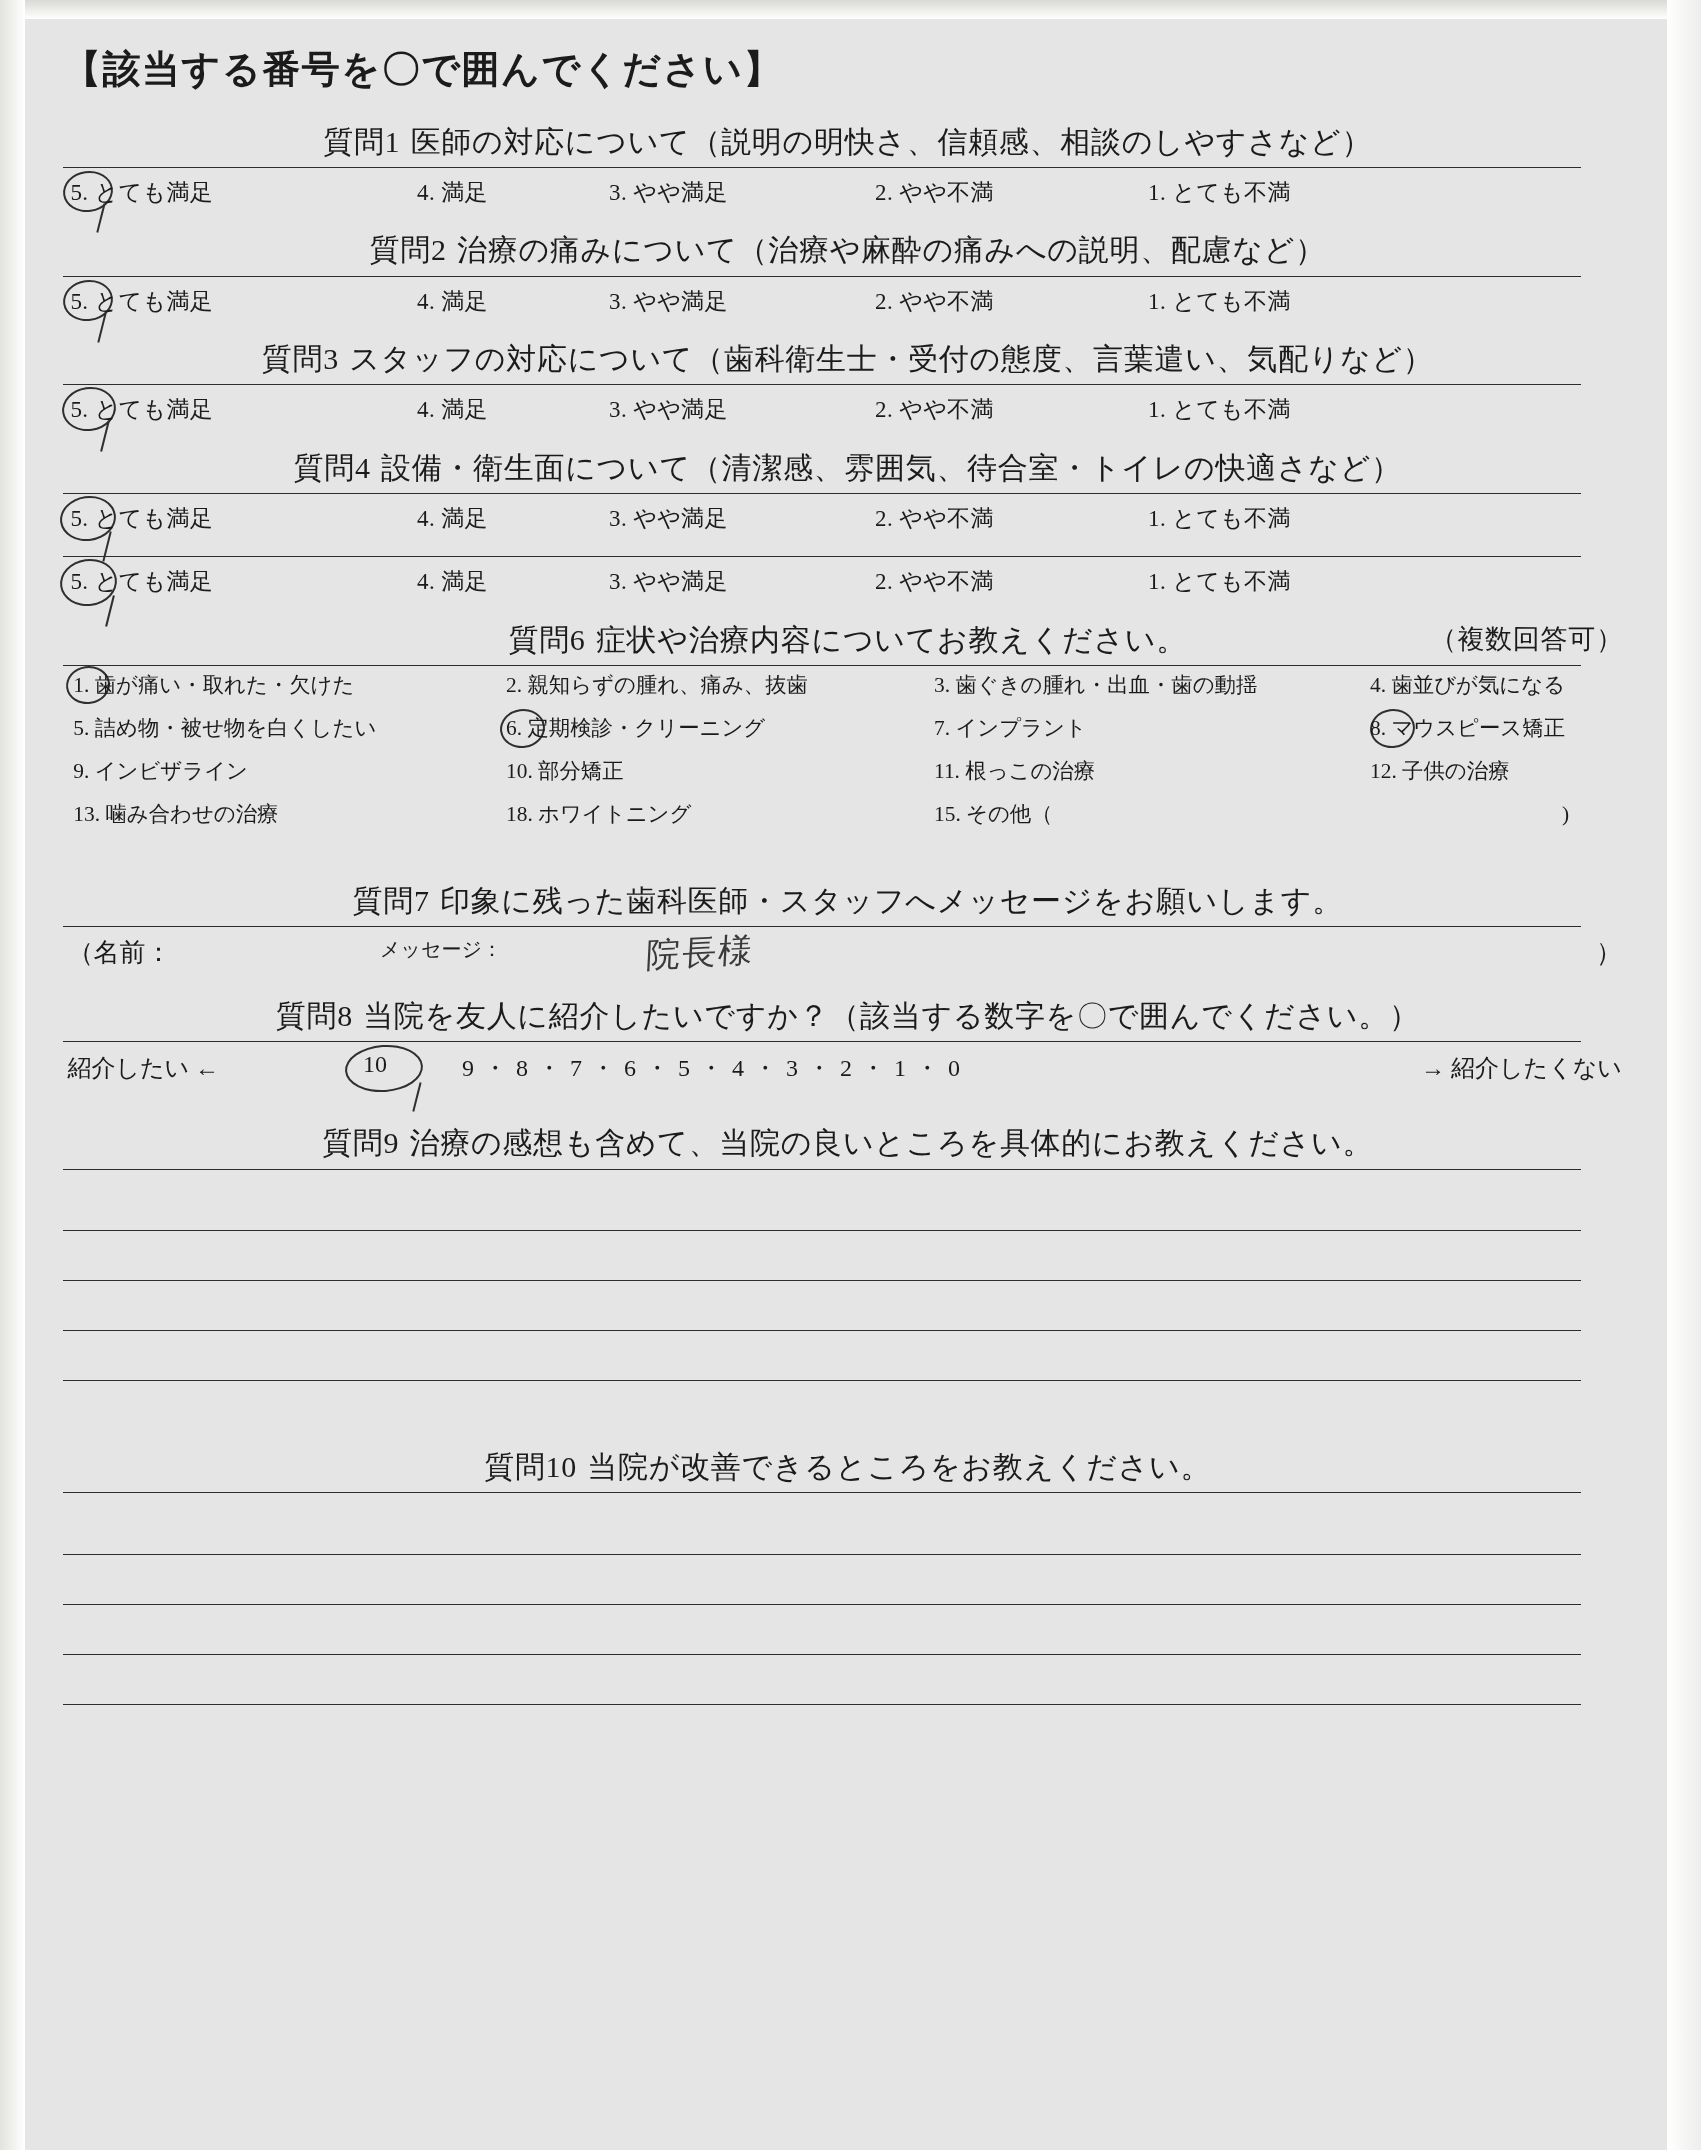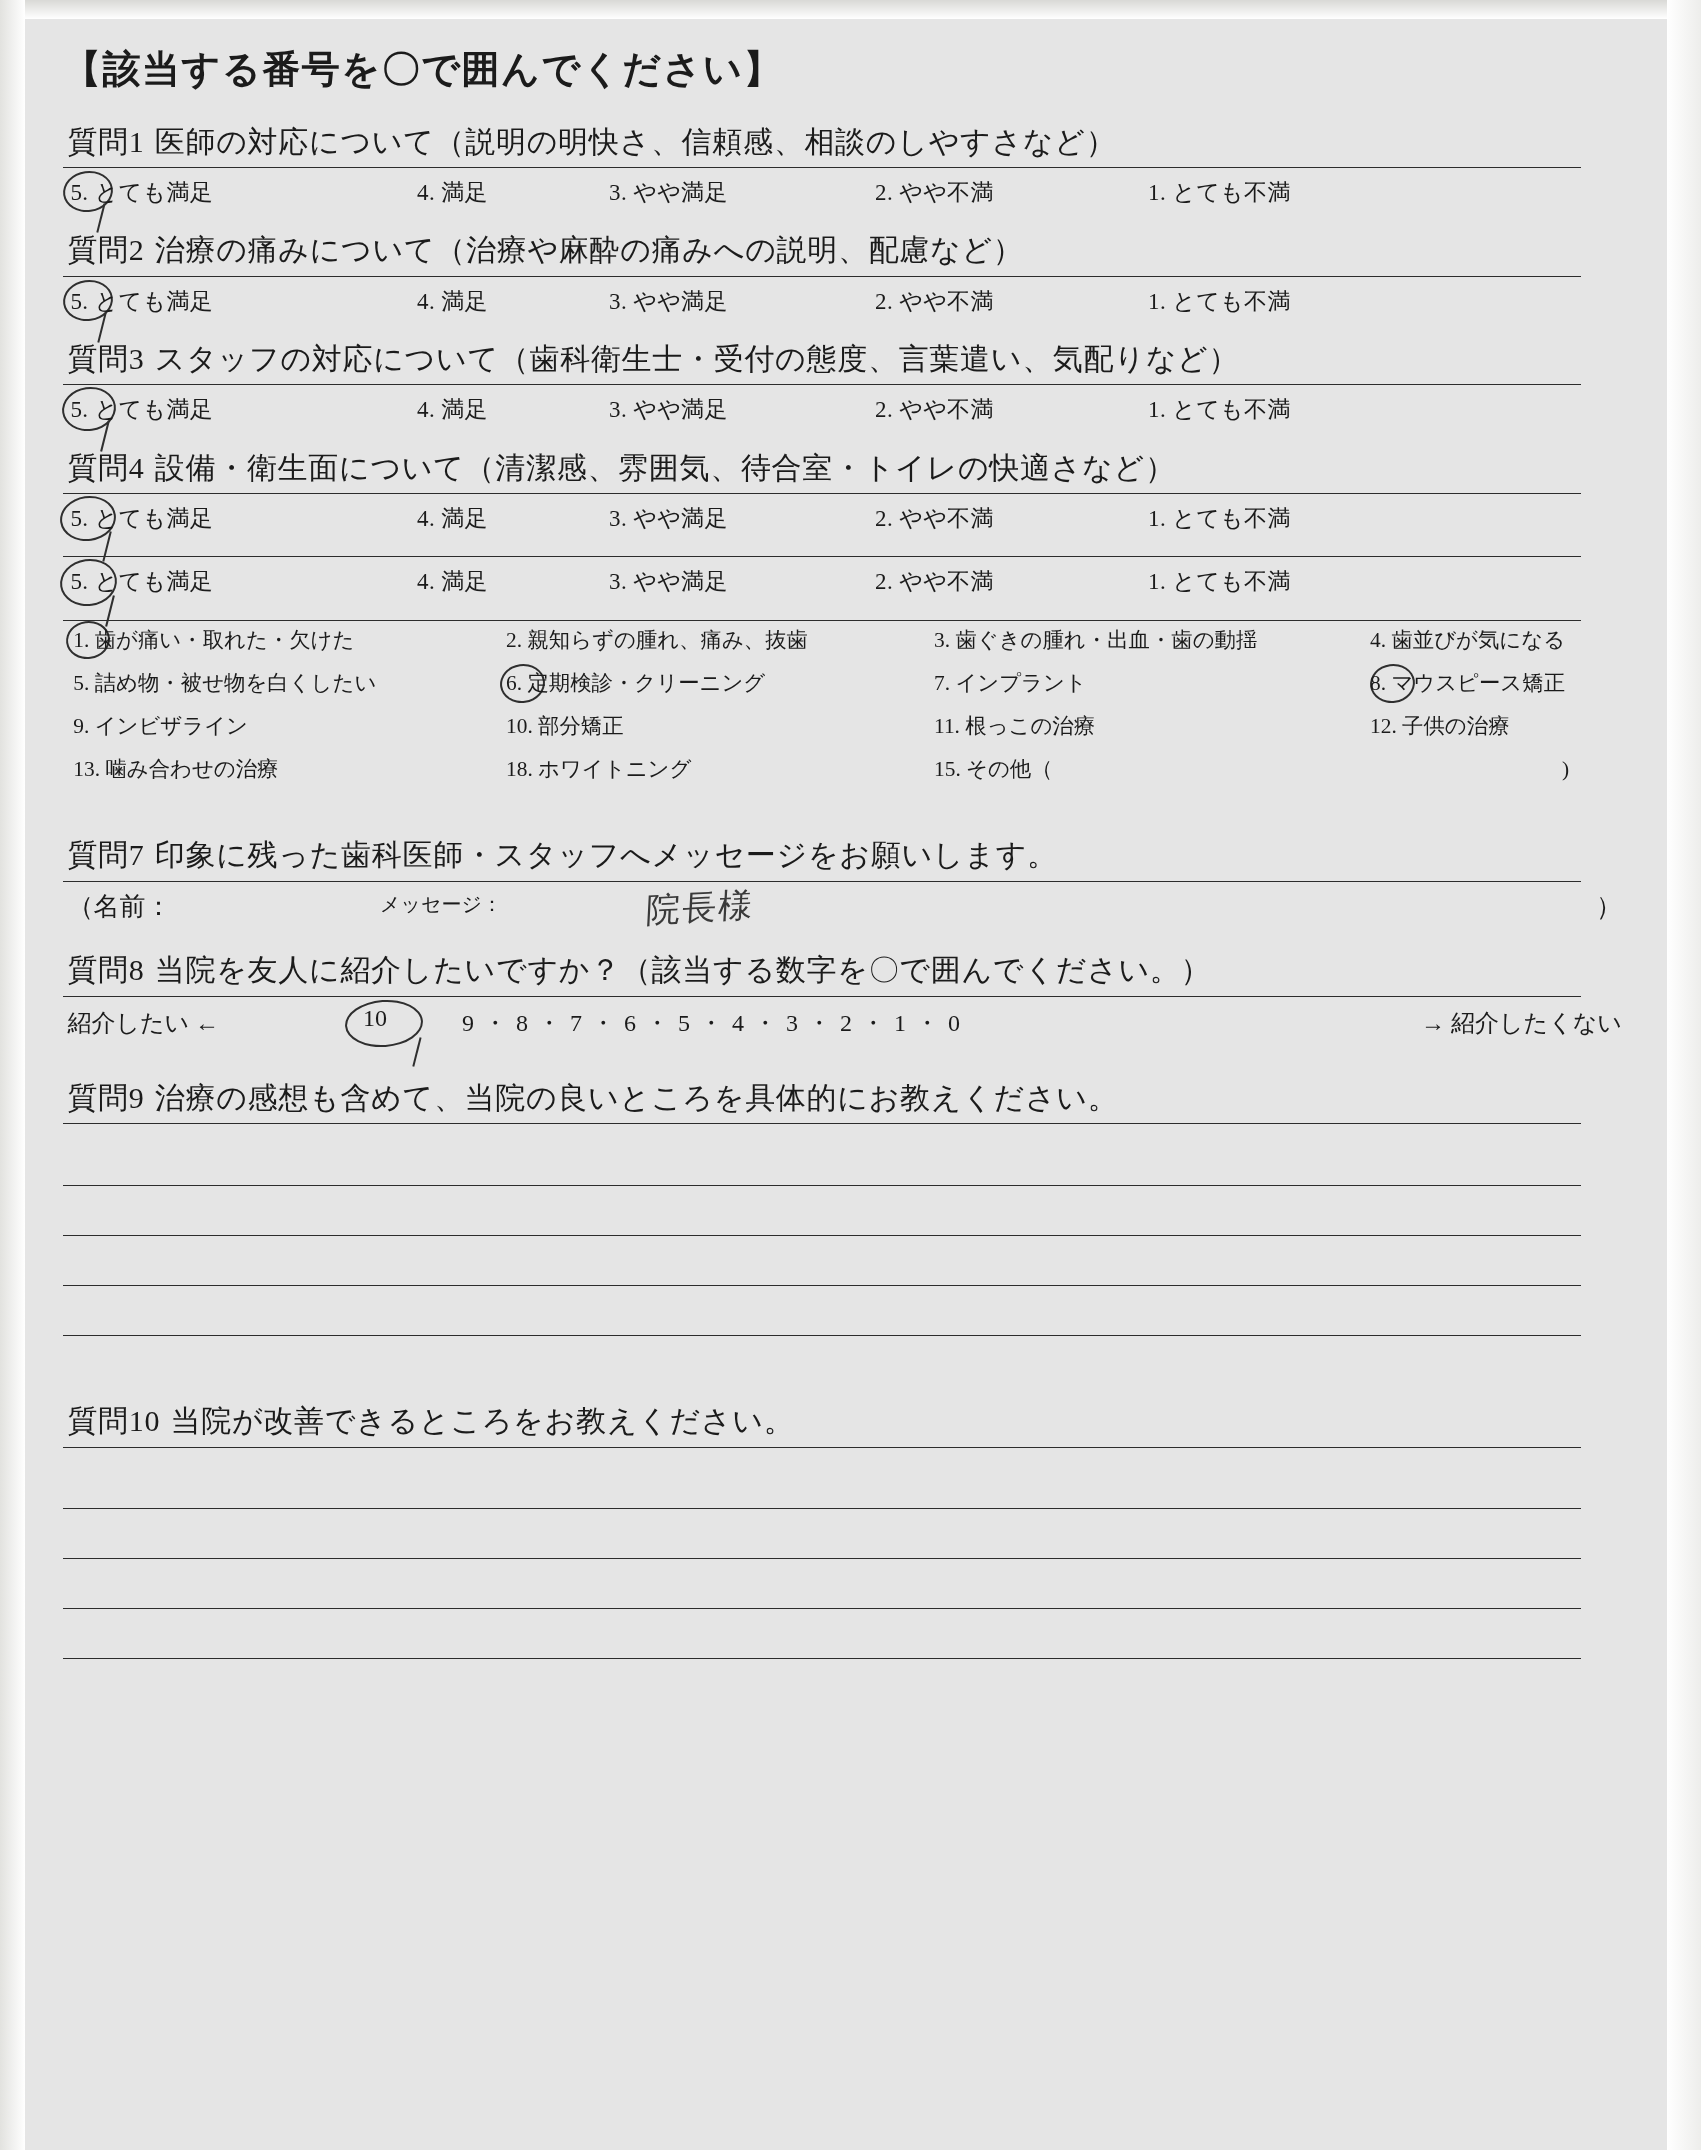--- a/index.html
+++ b/index.html
@@ -50,20 +50,21 @@
     white-space: nowrap;
   }
 
   .qblock { margin-bottom: 13.3px; }
 
   .qtext {
     font-size: 30px;
     letter-spacing: 0.7px;
     padding-left: 4.4px;
     white-space: nowrap;
+    text-align: center;
   }
   .qtext .qnum { margin-right: 10.3px; }
 
   .rule {
     border-bottom: 1.8px solid #2c2c2c;
     margin-top: 4.4px;
     width: 1518px;
   }
 
   .scale-row {
@@ -253,20 +254,24 @@
         <div class="pen-tail" style="left:46px; top:38px; height:32px;"></div>
         <span class="opt o1">5. とても満足</span>
         <span class="opt o2">4. 満足</span>
         <span class="opt o3">3. やや満足</span>
         <span class="opt o4">2. やや不満</span>
         <span class="opt o5">1. とても不満</span>
       </div>
     </div>
 
     <div class="qblock">
+      <div class="qtext qtext-wrap">
+        <span class="qnum">質問6</span><span>症状や治療内容についてお教えください。</span>
+        <span class="q6-note">（複数回答可）</span>
+      </div>
       <div class="rule"></div>
       <div class="q6-grid">
         <div class="q6-row">
           <div class="circle-mark" style="left:3px; top:0px; width:40px; height:34px;"></div>
           <span class="q6-item c1">1. 歯が痛い・取れた・欠けた</span>
           <span class="q6-item c2">2. 親知らずの腫れ、痛み、抜歯</span>
           <span class="q6-item c3">3. 歯ぐきの腫れ・出血・歯の動揺</span>
           <span class="q6-item c4">4. 歯並びが気になる</span>
         </div>
         <div class="q6-row">

